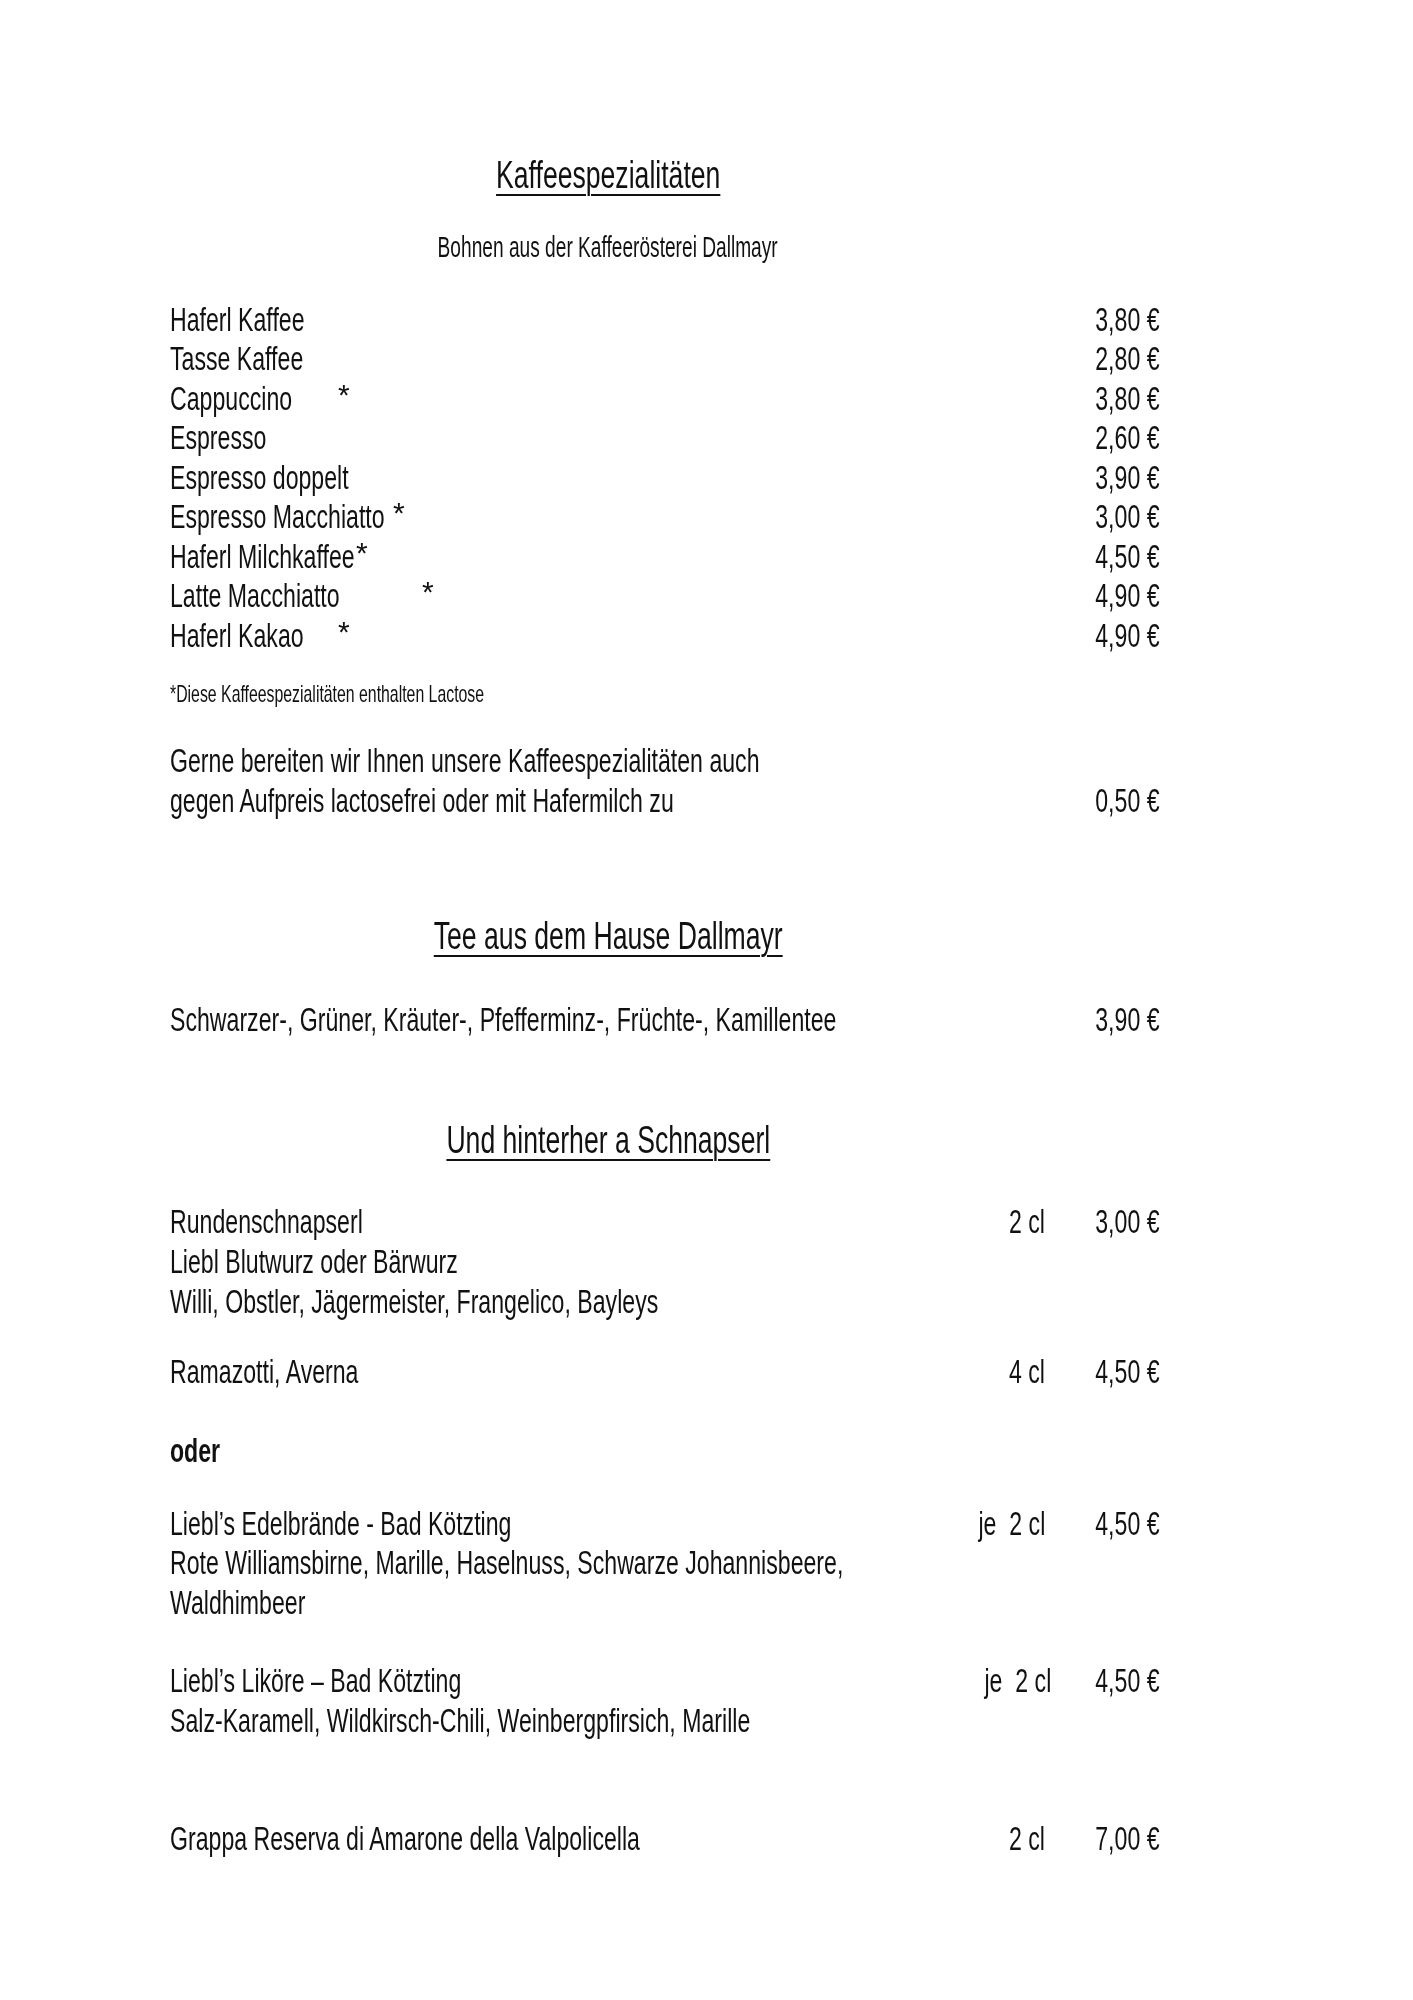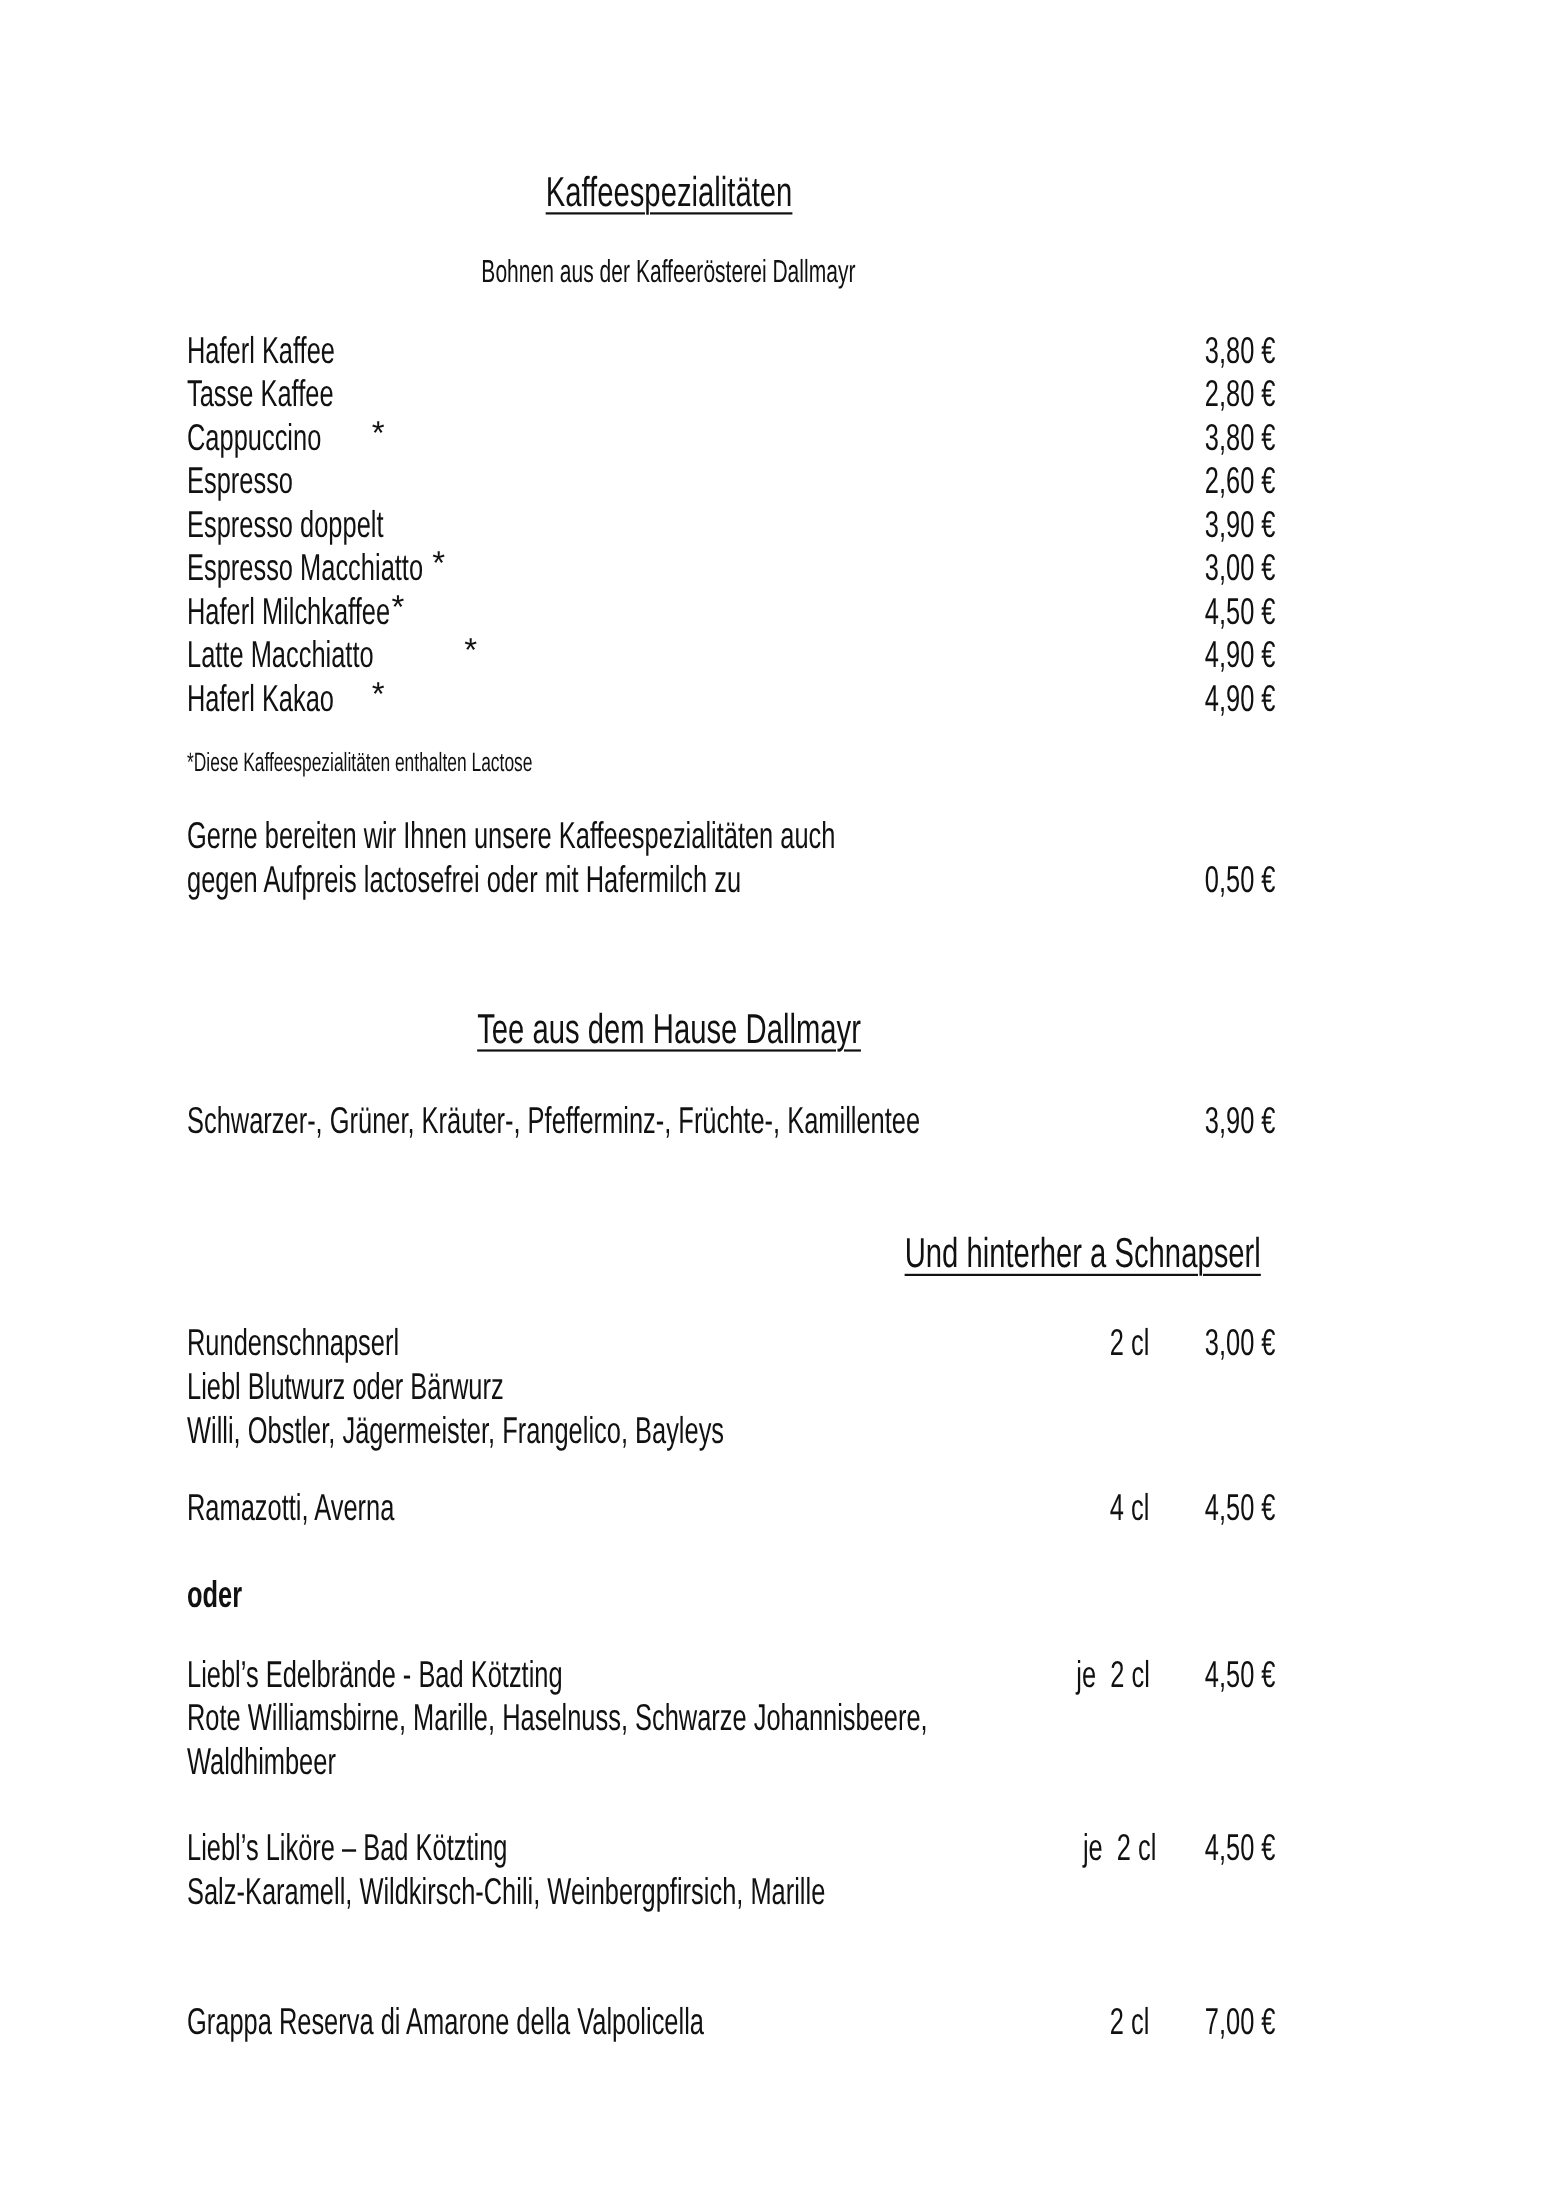--- a/index.html
+++ b/index.html
@@ -80,21 +80,21 @@
 </div>
 
 <div class="center-row heading" style="top:917px;">
   <span>Tee aus dem Hause Dallmayr</span>
 </div>
 <div>
   <span class="ln" style="left:170px; top:1002px;">Schwarzer-, Grüner, Kräuter-, Pfefferminz-, Früchte-, Kamillentee</span>
   <span class="rt" style="right:253px; top:1002px;">3,90 €</span>
 </div>
 
-<div class="center-row heading" style="top:1121px;text-align:right;">
+<div class="center-row heading" style="top:1121px;">
   <span>Und hinterher a Schnapserl</span>
 </div>
 
 <div>
   <span class="ln" style="left:170px; top:1204px;">Rundenschnapserl</span>
   <span class="rt" style="right:368px; top:1204px;">2 cl</span>
   <span class="rt" style="right:253px; top:1204px;">3,00 €</span>
   <span class="ln" style="left:170px; top:1244px;">Liebl Blutwurz oder Bärwurz</span>
   <span class="ln" style="left:170px; top:1284px;">Willi, Obstler, Jägermeister, Frangelico, Bayleys</span>
 </div>

